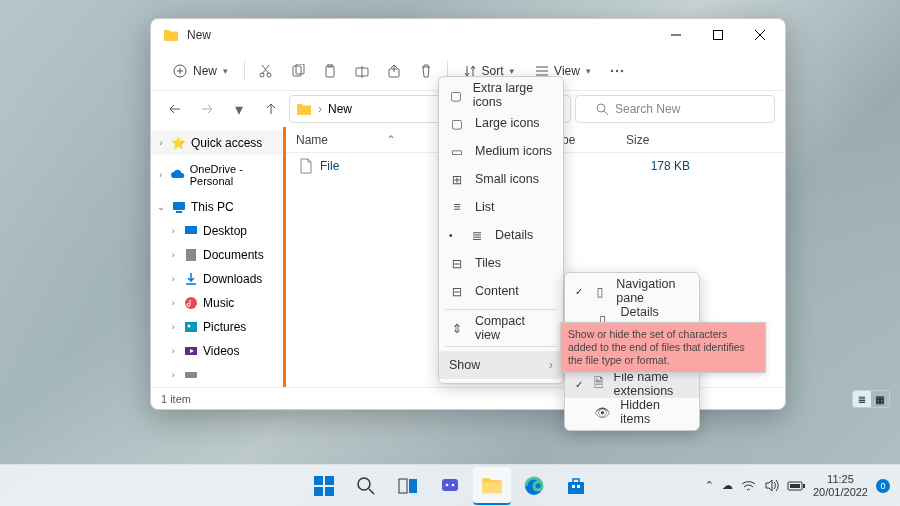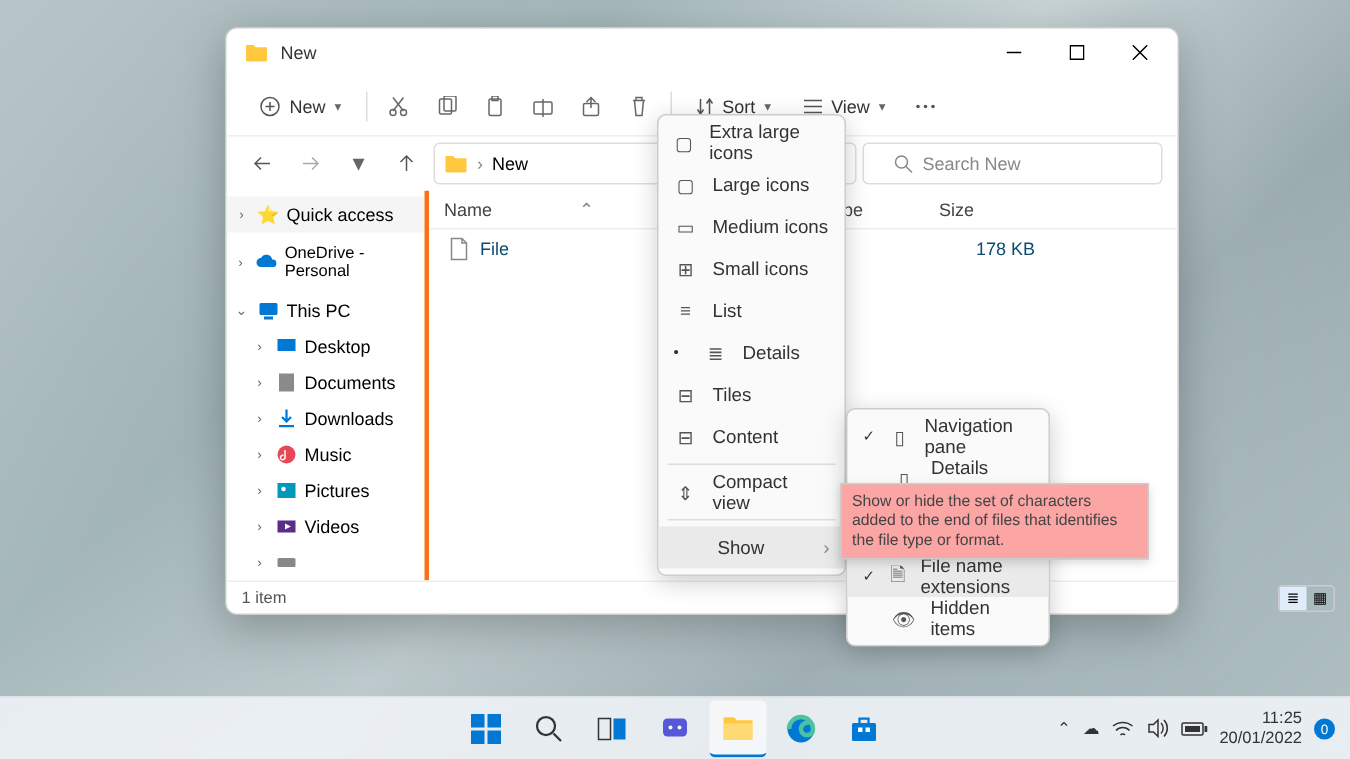--- a/index.html
+++ b/index.html
@@ -41,21 +41,21 @@
 .mitem{height:28px;display:flex;align-items:center;padding:0 10px;gap:10px;color:#333}
 .mitem.hl{background:#eaeaea}
 .mitem .mico{width:16px;display:flex;justify-content:center;color:#555}
 .mitem .mchk{width:10px;font-size:10px;color:#333}
 .msep{height:1px;background:#ddd;margin:4px 6px}
 .tooltip{position:absolute;left:560px;top:322px;width:206px;background:#fca5a5;border:1px solid #ccc;padding:5px 7px;font-size:10.5px;color:#444;line-height:1.25;box-shadow:0 2px 6px rgba(0,0,0,.15)}
 .taskbar{position:absolute;bottom:0;left:0;right:0;height:42px;background:rgba(240,244,248,.88);backdrop-filter:blur(10px);display:flex;align-items:center;border-top:1px solid rgba(0,0,0,.05)}
 .tcenter{position:absolute;left:50%;transform:translateX(-50%);display:flex;gap:4px}
 .tkico{width:38px;height:38px;display:flex;align-items:center;justify-content:center;border-radius:4px}
 .tray{margin-left:auto;display:flex;align-items:center;gap:8px;padding-right:10px;font-size:11px;color:#333}
-.clock{text-align:right;line-height:1.15;font-size:11px}
+.clock{text-align:center;line-height:1.15;font-size:11px}
 svg{display:block}
 .folder-ico{fill:#ffc93f}
 .viewtgl{display:flex;border:1px solid #ccc;border-radius:3px;overflow:hidden;margin-left:4px}
 .viewtgl div{width:18px;height:16px;display:flex;align-items:center;justify-content:center;font-size:10px}
 .viewtgl .act{background:#e0ecfa}
 </style>
 </head>
 <body>
 <div class="bgswirl"></div>
 
@@ -349,21 +349,21 @@
       <span class="mico">⊟</span>
       <span>Content</span>
     </div>
   <div class="msep"></div>
   <div class="mitem">
       <span class="mico">⇕</span>
       <span>Compact view</span>
     </div>
   <div class="msep"></div>
   <div class="mitem hl">
-      <span style="flex:1;text-align:center">Show</span>
+      <span style="flex:1;text-align:left">Show</span>
       <span style="color:#888">›</span>
     </div>
 </div>
 
 <div class="menu menu2">
   <div class="mitem">
       <span class="mchk">✓</span>
       <span class="mico">▯</span>
       <span>Navigation pane</span>
     </div>

